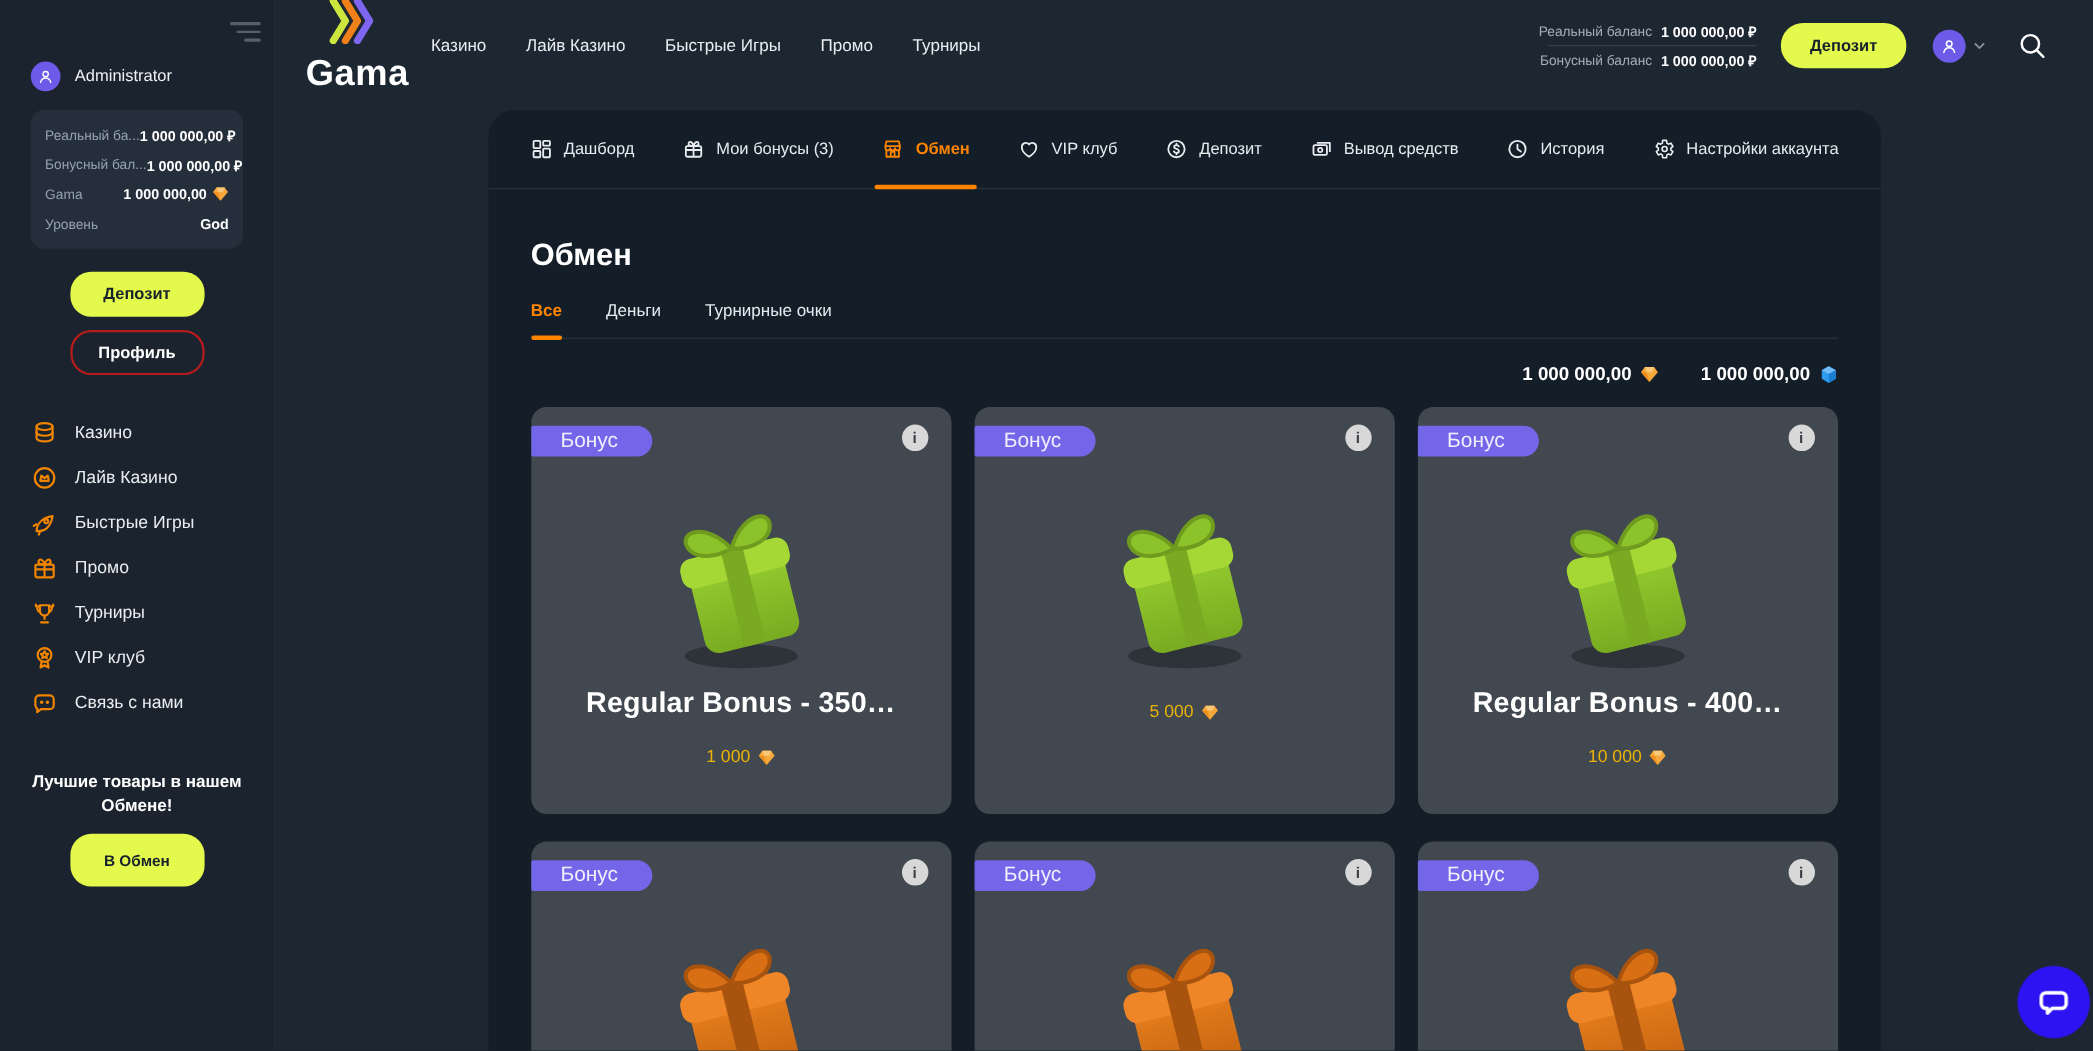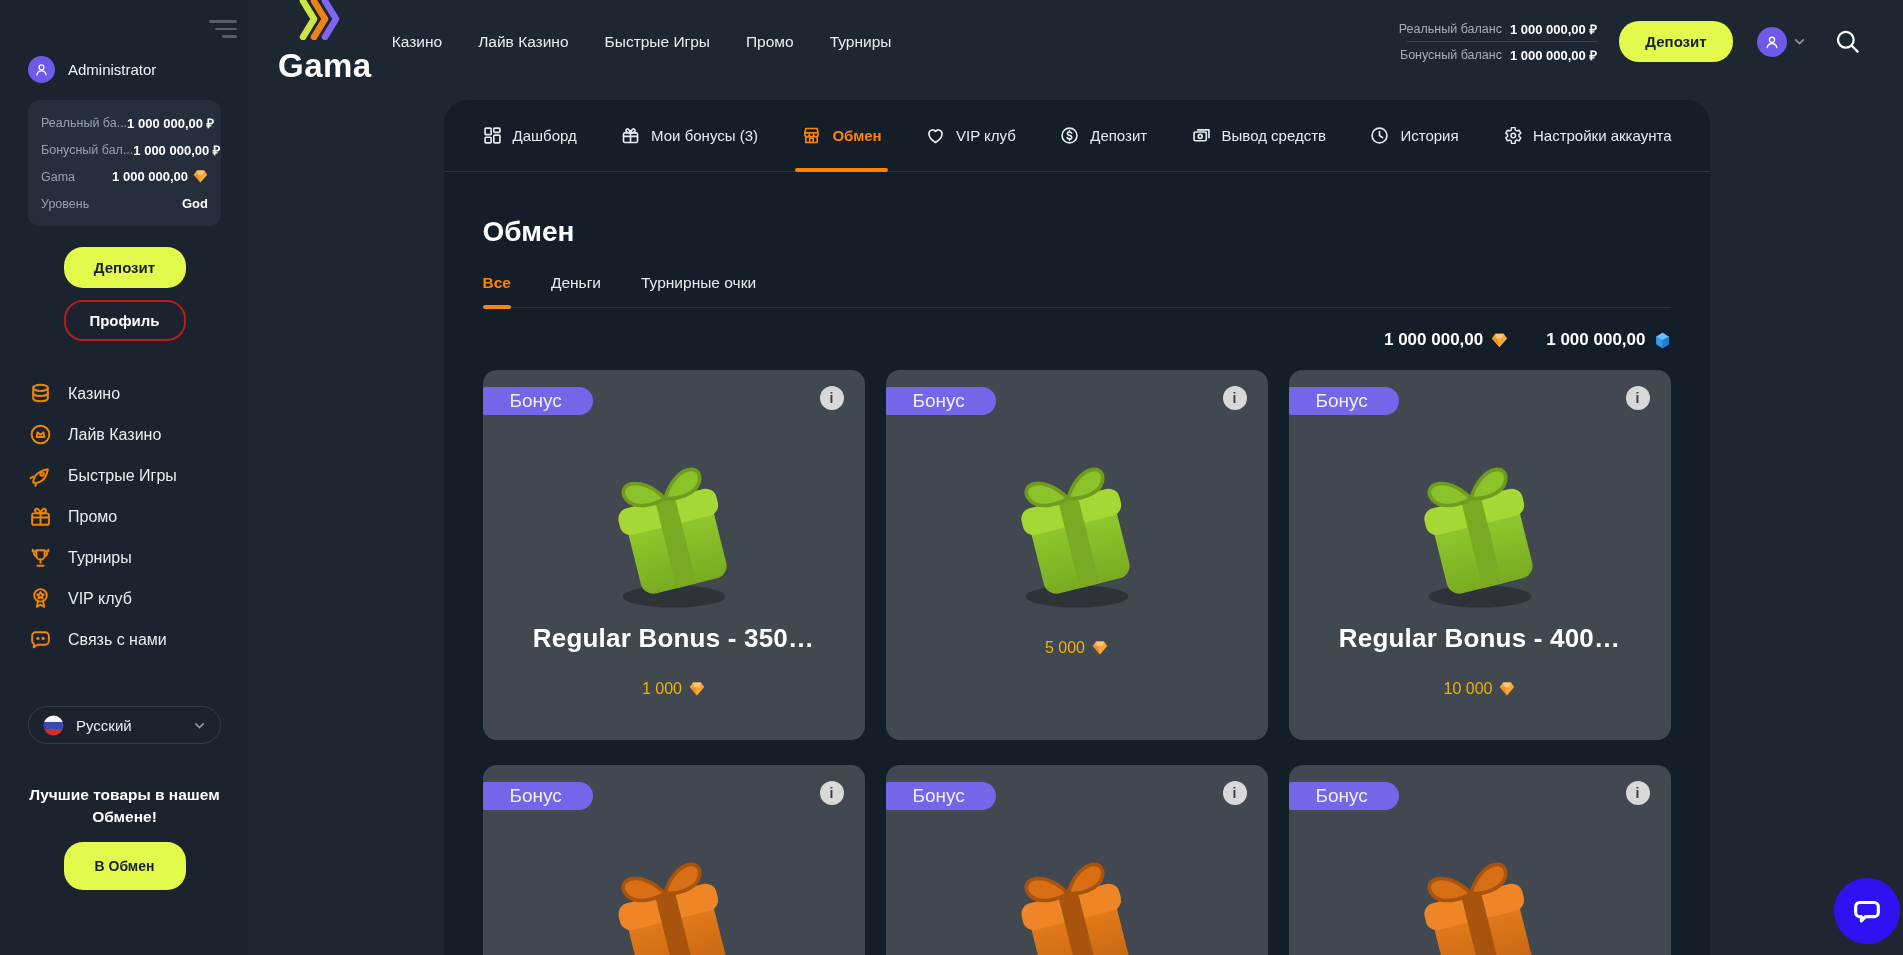--- a/index.html
+++ b/index.html
@@ -256,36 +256,20 @@
     <li>
       <svg class="ico" viewBox="0 0 24 24" fill="none" stroke="currentColor" stroke-width="1.9" stroke-linejoin="round">
         <path d="M4 8.5A3.5 3.5 0 0 1 7.5 5h9A3.5 3.5 0 0 1 20 8.5v5a3.5 3.5 0 0 1-3.5 3.5H9l-3.5 2.5.3-3A3.5 3.5 0 0 1 4 13.5z"></path>
         <circle cx="9.5" cy="11" r="0.6" fill="currentColor"></circle>
           <circle cx="14.5" cy="11" r="0.6" fill="currentColor"></circle>
       </svg>
       <span class="lbl">Связь с нами</span>
     </li>
   </ul>
 
-  <div class="lang-select">
-    <svg width="21" height="21" viewBox="0 0 21 21">
-      <clipPath id="fc">
-          <circle cx="10.5" cy="10.5" r="10"></circle>
-        </clipPath>
-      <g clip-path="url(#fc)">
-        <rect width="21" height="7" fill="#f5f5f5"></rect>
-          <rect y="7" width="21" height="7" fill="#3949ab"></rect>
-          <rect y="14" width="21" height="7" fill="#d32f2f"></rect>
-      </g>
-    </svg>
-    <span class="lbl">Русский</span>
-    <svg class="chev" width="13" height="13" viewBox="0 0 24 24" fill="none" stroke="currentColor" stroke-width="3" stroke-linecap="round">
-        <path d="M5 9l7 7 7-7"></path>
-      </svg>
-  </div>
 
   <div class="promo-text">Лучшие товары в нашем Обмене!</div>
   <button class="btn btn-lime side-shop-btn">В Обмен</button>
 </aside>
 
 <div class="right-col">
 
   <header class="topbar">
     <div class="logo">
       <svg width="52" height="42" viewBox="0 0 52 42" fill="none" stroke-linecap="round" stroke-linejoin="round" stroke-width="6.5">

